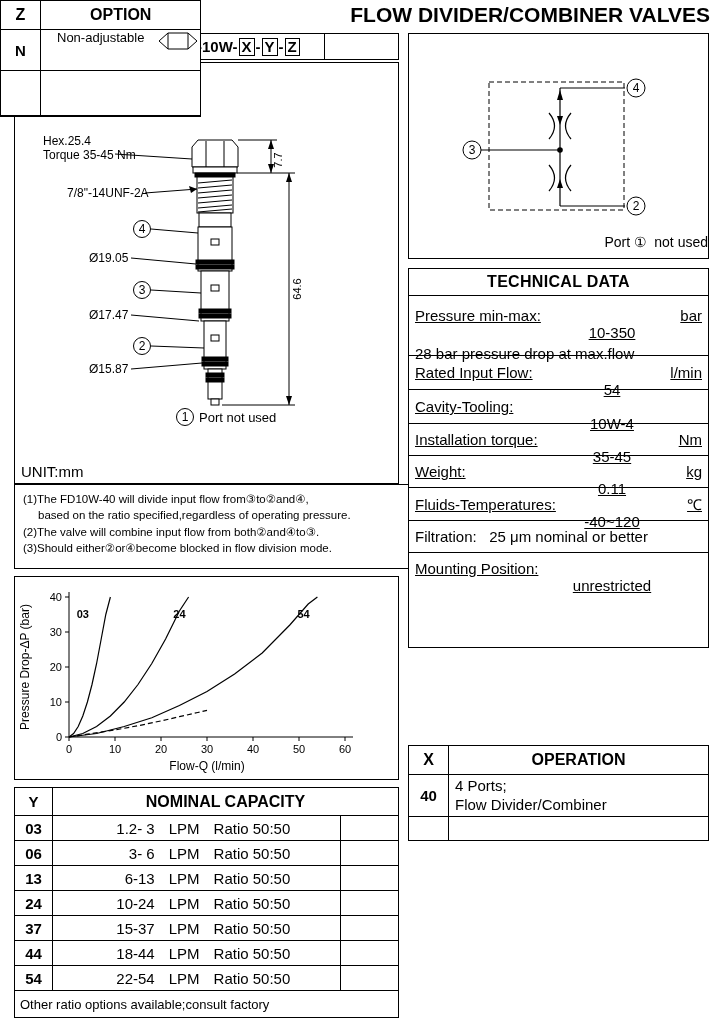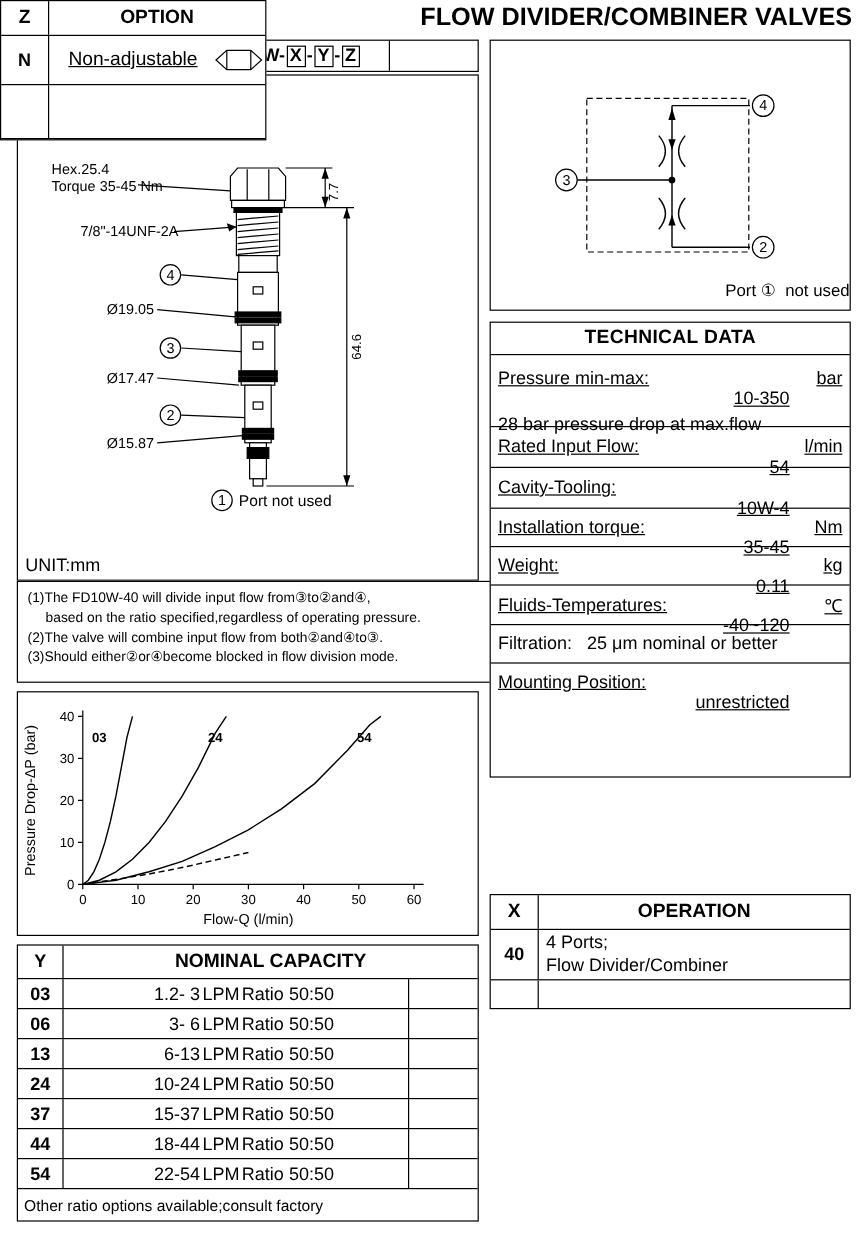--- a/index.html
+++ b/index.html
@@ -33,53 +33,53 @@
 
   
   #chartbox { left:14px; top:576px; width:385px; height:204px; }
 
   
   #capacity { left:14px; top:787px; width:385px; font-size:15px; }
   .cap-header { height:28px; display:flex; border-bottom:1px solid #000; }
   .cap-code-col { width:38px; border-right:1px solid #000; display:flex; align-items:center; justify-content:center; font-weight:bold; }
   .cap-title { flex:1; display:flex; align-items:center; justify-content:center; font-weight:bold; font-size:16px; }
   .cap-row { height:25px; display:flex; border-bottom:1px solid #000; }
-  .cap-main { flex:1; display:flex; align-items:center; justify-content:center; gap:2px; }
+  .cap-main { flex:1; display:flex; align-items:center; justify-content:center; gap:14px; }
   .cap-right { width:58px; border-left:1px solid #000; }
   .cap-range { width:52px; text-align:right; white-space:pre; }
   .cap-footer { height:26px; display:flex; align-items:center; padding:0 5px; font-size:13px; }
 
   
   #schematic { left:408px; top:33px; width:301px; height:226px; }
   #schem-caption { position:absolute; bottom:8px; left:0; width:100%; text-align:right; font-size:14px; white-space:pre; }
 
   
   #technical { left:408px; top:268px; width:301px; height:380px; font-size:15px; }
   .td-title { height:27px; display:flex; align-items:center; justify-content:center; font-weight:bold; font-size:16px; border-bottom:1px solid #000; letter-spacing:.3px; }
   .td-row { border-bottom:1px solid #000; padding:0 6px; display:flex; flex-direction:column; justify-content:center; gap:4px; }
   .td-row:last-child { border-bottom:none; }
   .td-line { display:flex; align-items:center;text-decoration:underline; }
   .td-label { flex:1; }
-  .td-value { width:92px; text-align:right;margin-top:34px; }
+  .td-value { width:92px; text-align:center;margin-top:34px; }
   .td-unit { width:44px; text-align:right; }
   .td-full { white-space:pre; }
 
   
   #operation { left:408px; top:745px; width:301px; height:96px; display:flex; flex-direction:column; }
   .xt-header { height:29px; display:flex; border-bottom:1px solid #000; }
   .xt-code-col { width:40px; border-right:1px solid #000; display:flex; align-items:center; justify-content:center; font-weight:bold; font-size:16px; }
   .xt-title { flex:1; display:flex; align-items:center; justify-content:center; font-weight:bold; font-size:16px; }
   .xt-row { height:42px; display:flex; border-bottom:1px solid #000; }
   .xt-row-code { width:40px; border-right:1px solid #000; display:flex; align-items:center; justify-content:center; font-weight:bold; font-size:15px; }
   .xt-row-body { flex:1; display:flex; flex-direction:column; justify-content:center; padding-left:6px; font-size:15px; line-height:1.25; }
   .xt-empty { flex:1; display:flex; }
   .xt-empty-code { width:40px; border-right:1px solid #000; }
   .xt-empty2 { height:45px; display:flex; border-bottom:1px solid #000; }
 
-  .opt-row-body { flex:1; display:flex; align-items:center; gap:12px; padding-left:16px; font-size:16px;text-decoration:underline; }
+  .opt-row-body { flex:1; display:flex; align-items:flex-start; gap:12px; padding-left:16px; font-size:13px; }
 </style>
 </head>
 <body>
 
 <div id="page-title">FLOW DIVIDER/COMBINER VALVES</div>
 
 <div class="box" id="ordering">
   <div class="oc-cell oc-c1">Ordering Code:</div>
   <div class="oc-cell oc-c2">
     <span>FD-10W-</span>

